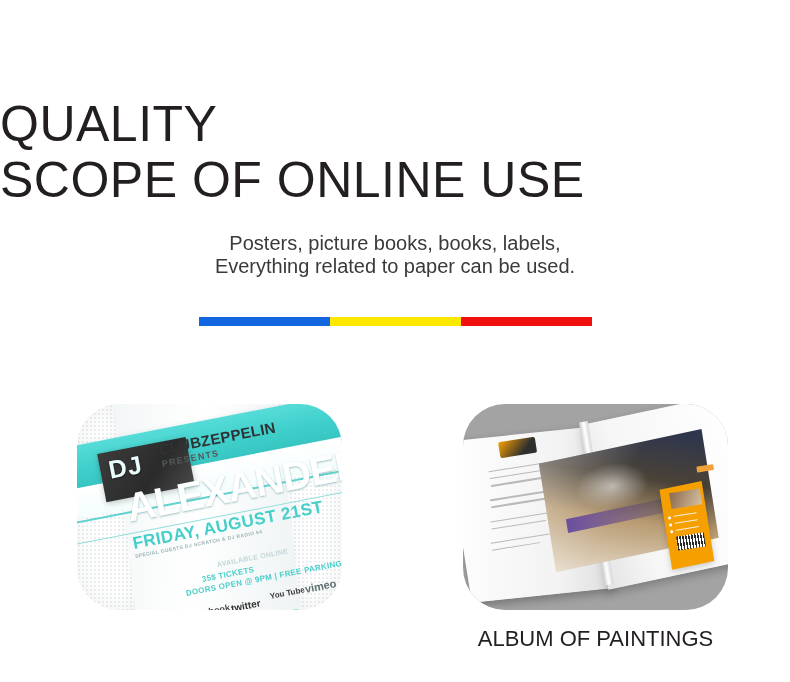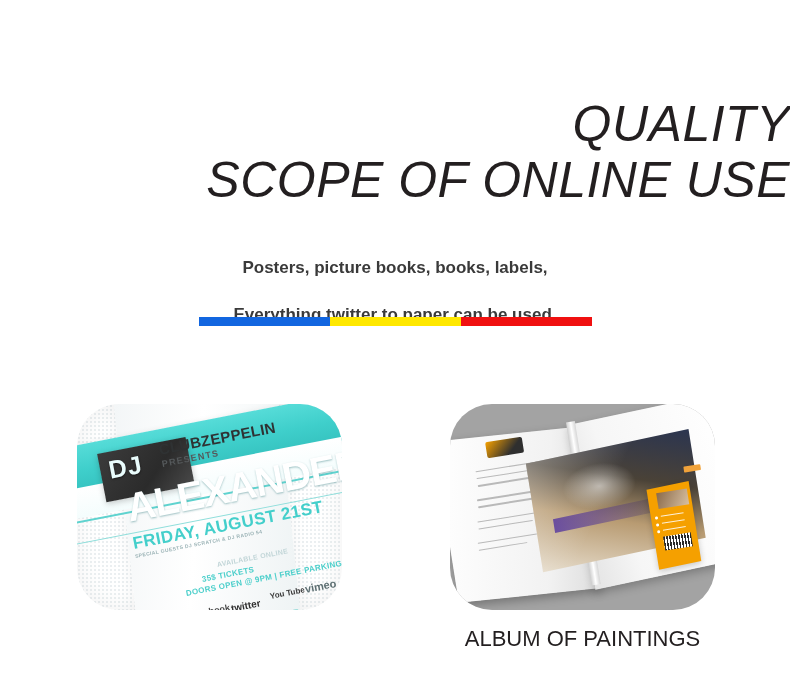--- a/index.html
+++ b/index.html
@@ -15,22 +15,21 @@
     font-family: "Liberation Sans", sans-serif;
     color: #231f20;
   }
 
   
   .heading {
     position: absolute;
     left: 0;
     top: 96px;
     width: 790px;
-    text-align: right;
-    font-style: italic;
+    text-align: left;
   }
   .heading-line {
     display: block;
     font-size: 50px;
     line-height: 56px;
     font-weight: 400;
     letter-spacing: 0.5px;
     color: #231f20;
     white-space: nowrap;
   }
@@ -38,26 +37,25 @@
   
   .subtitle {
     position: absolute;
     left: 0;
     top: 232px;
     width: 790px;
     text-align: center;
   }
   .subtitle-line {
     display: block;
-    font-size: 17px;
+    font-size: 20px;
     line-height: 23px;
-    font-weight: 700;
+    font-weight: 400;
     color: #3a3a3a;
     white-space: nowrap;
-    margin-top: 24px;
   }
 
   
   .rule {
     position: absolute;
     left: 199px;
     top: 317px;
     width: 393px;
     height: 9px;
     display: flex;
@@ -73,21 +71,21 @@
     left: 0;
     top: 404px;
     width: 790px;
     height: 260px;
   }
   .card {
     position: absolute;
     top: 0;
   }
   .card.left  { left: 77px;  }
-  .card.right { left: 450px; }
+  .card.right { left: 463px; }
 
   .thumb {
     position: relative;
     width: 265px;
     height: 206px;
     border-radius: 42px;
     overflow: hidden;
   }
 
   .caption {
@@ -403,21 +401,21 @@
 </head>
 <body>
 
 <div class="heading">
   <span class="heading-line">QUALITY</span>
   <span class="heading-line">SCOPE OF ONLINE USE</span>
 </div>
 
 <div class="subtitle">
   <span class="subtitle-line">Posters, picture books, books, labels,</span>
-  <span class="subtitle-line">Everything twitter to paper can be used.</span>
+  <span class="subtitle-line">Everything related to paper can be used.</span>
 </div>
 
 <div class="rule">
   <div class="rule-seg blue" style="background: rgb(18, 102, 224);"></div>
   <div class="rule-seg yellow" style="background: rgb(255, 232, 0);"></div>
   <div class="rule-seg red" style="background: rgb(240, 16, 16);"></div>
 </div>
 
 <div class="cards">
 

